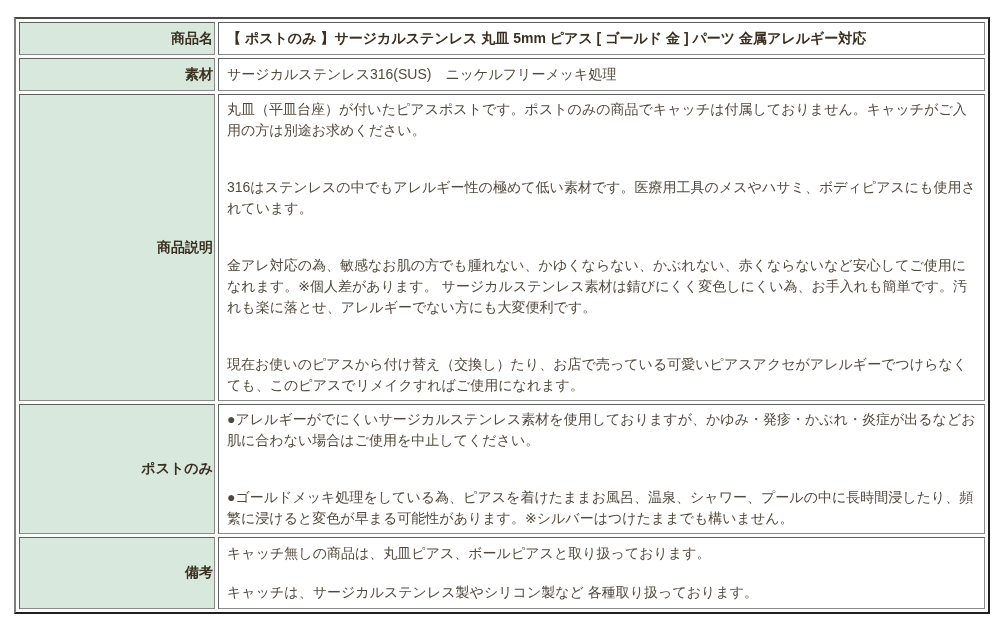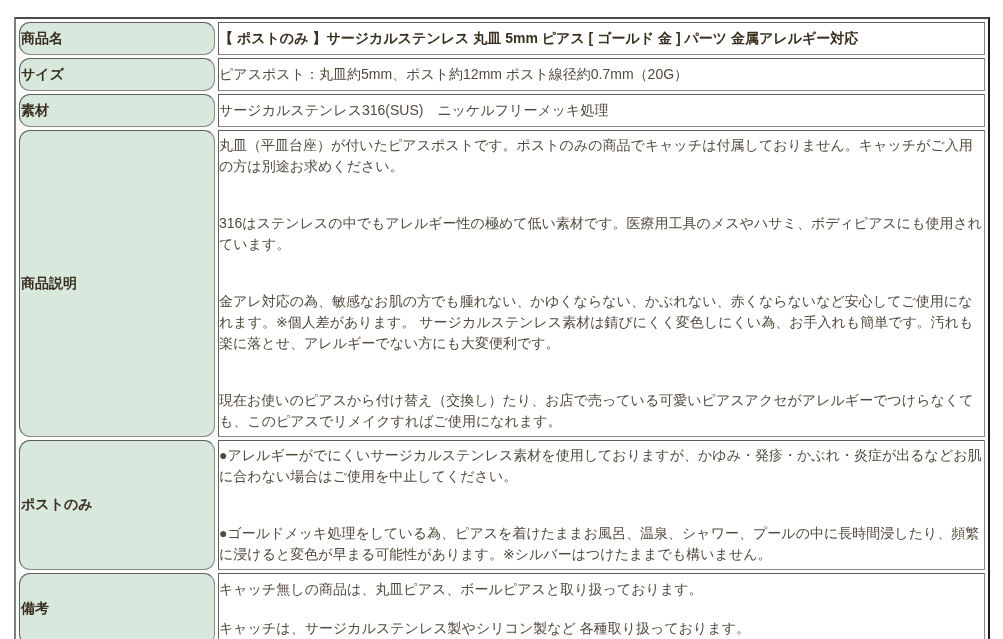--- a/index.html
+++ b/index.html
@@ -29,28 +29,27 @@
     border-color: #5f5f5f #8a8a8a #8a8a8a #5f5f5f;
     font-size: 14px;
     box-sizing: border-box;
     vertical-align: middle;
   }
   th {
     width: 196px;
     background: #d8e8dd;
     font-weight: bold;
     color: #3a2f20;
-    text-align: left;
+    text-align: right;
     font-size: 14px;
-    border-radius: 11px;
   }
   td {
     background: #ffffff;
     color: #52493d;
-    padding: 4px 0;
+    padding: 4px 8px;
   }
   td p {
     margin: 0;
     line-height: 21px;
   }
   td p + p { margin-top: 36px; }
   tr.row-sm th, tr.row-sm td { height: 33px; }
   tr.row-name td { font-weight: bold; color: #3a2f20; }
   tr.row-desc td { height: 193px; }
   tr.row-note td { height: 124px; }
@@ -60,26 +59,20 @@
 </head>
 <body>
 
 <div class="page">
   <table class="spec">
     <tbody>
         <tr class="row-sm row-name">
       <th>商品名</th>
       <td>
         <p>【 ポストのみ 】サージカルステンレス 丸皿 5mm ピアス [ ゴールド 金 ] パーツ 金属アレルギー対応</p>
-      </td>
-    </tr>
-    <tr class="row-sm">
-      <th>サイズ</th>
-      <td>
-        <p>ピアスポスト：丸皿約5mm、ポスト約12mm ポスト線径約0.7mm（20G）</p>
       </td>
     </tr>
     <tr class="row-sm">
       <th>素材</th>
       <td>
         <p>サージカルステンレス316(SUS)　ニッケルフリーメッキ処理</p>
       </td>
     </tr>
     <tr class="row-desc">
       <th>商品説明</th>

